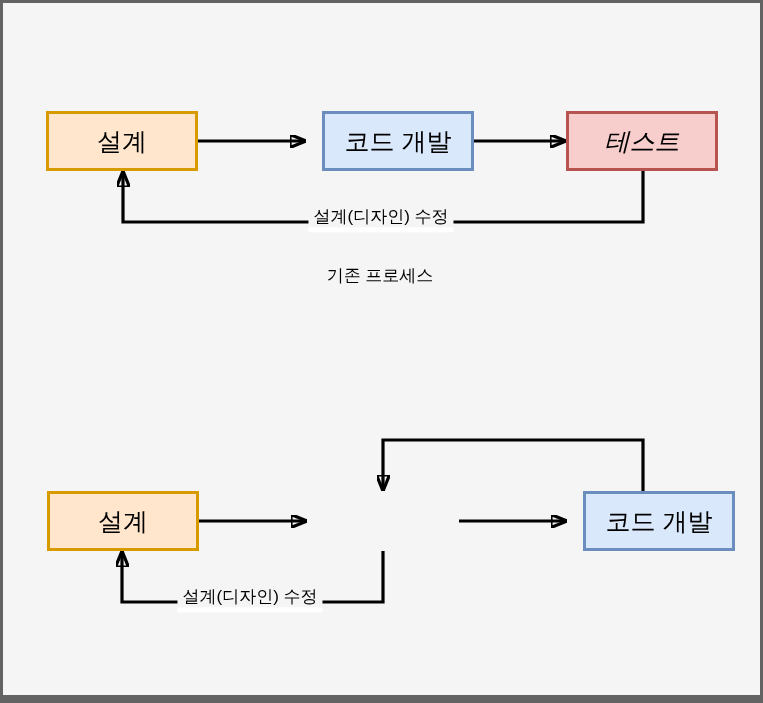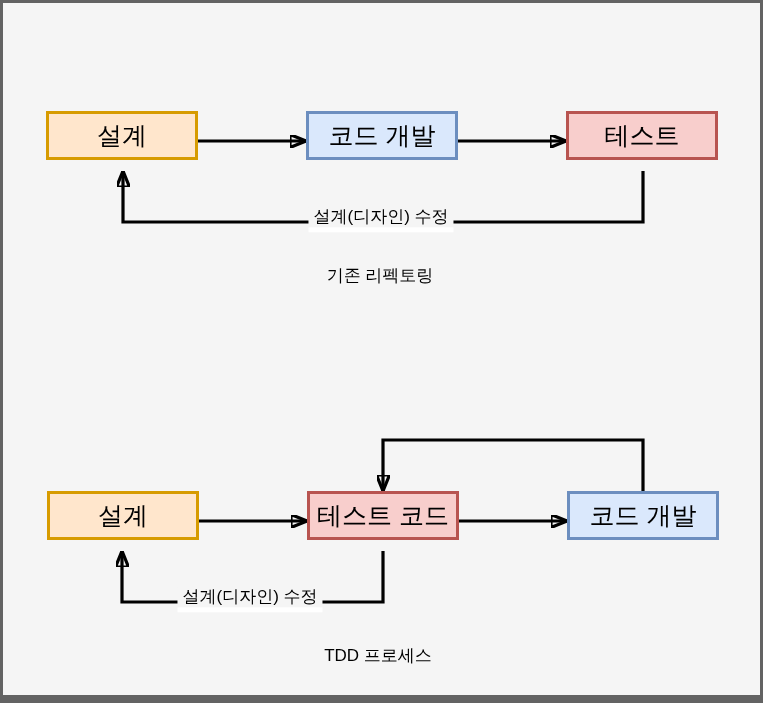--- a/index.html
+++ b/index.html
@@ -36,33 +36,33 @@
   }
   svg.wires path {
     fill: none;
     stroke: var(--arrow);
     stroke-width: 3.2;
   }
 
   .node {
     position: absolute;
     width: 152px;
-    height: 49px;
+    height: 60px;
     box-sizing: border-box;
     border: 3px solid;
     display: flex;
     align-items: center;
     justify-content: center;
     font-size: 25px;
     color: var(--text);
     white-space: nowrap;
   }
   .node.orange { background: var(--orange_fill); border-color: var(--orange_stroke); }
-  .node.blue   { background: var(--blue_fill);   border-color: var(--blue_stroke); }
-  .node.red    { background: var(--red_fill);    border-color: var(--red_stroke); }
+  .node.blue   { background: var(--blue_fill);   border-color: var(--blue_stroke); margin-left: 16px; }
+  .node.red    { background: var(--red_fill);    border-color: var(--red_stroke); font-style: italic; }
 
   .edge-label {
     position: absolute;
     transform: translate(-50%, -50%);
     background: var(--page_bg);
     border-bottom: 5px solid #ffffff;
     padding: 0 5px;
     font-size: 17px;
     color: var(--text);
     white-space: nowrap;
@@ -112,22 +112,20 @@
     <path d="M456 518 H564" marker-end="url(#ah)"></path>
     <path d="M640 488 V437 H380 V488" marker-end="url(#ah)"></path>
     <path d="M380 548 V599 H119 V548" marker-end="url(#ah)"></path>
   </svg>
 
   <div class="node orange n-a1">설계</div>
   <div class="node blue n-b1">코드 개발</div>
   <div class="node red n-c1">테스트</div>
 
   <div class="edge-label l-fb1">설계(디자인) 수정</div>
-  <div class="caption cap1">기존 리펙토링</div>
+  <div class="caption cap1">기존 프로세스</div>
 
   <div class="node orange n-a2">설계</div>
-  <div class="node red n-b2">테스트 코드</div>
   <div class="node blue n-c2">코드 개발</div>
 
   <div class="edge-label l-fb2">설계(디자인) 수정</div>
-  <div class="caption cap2">TDD 프로세스</div>
 
 </div>
 
 </body></html>

